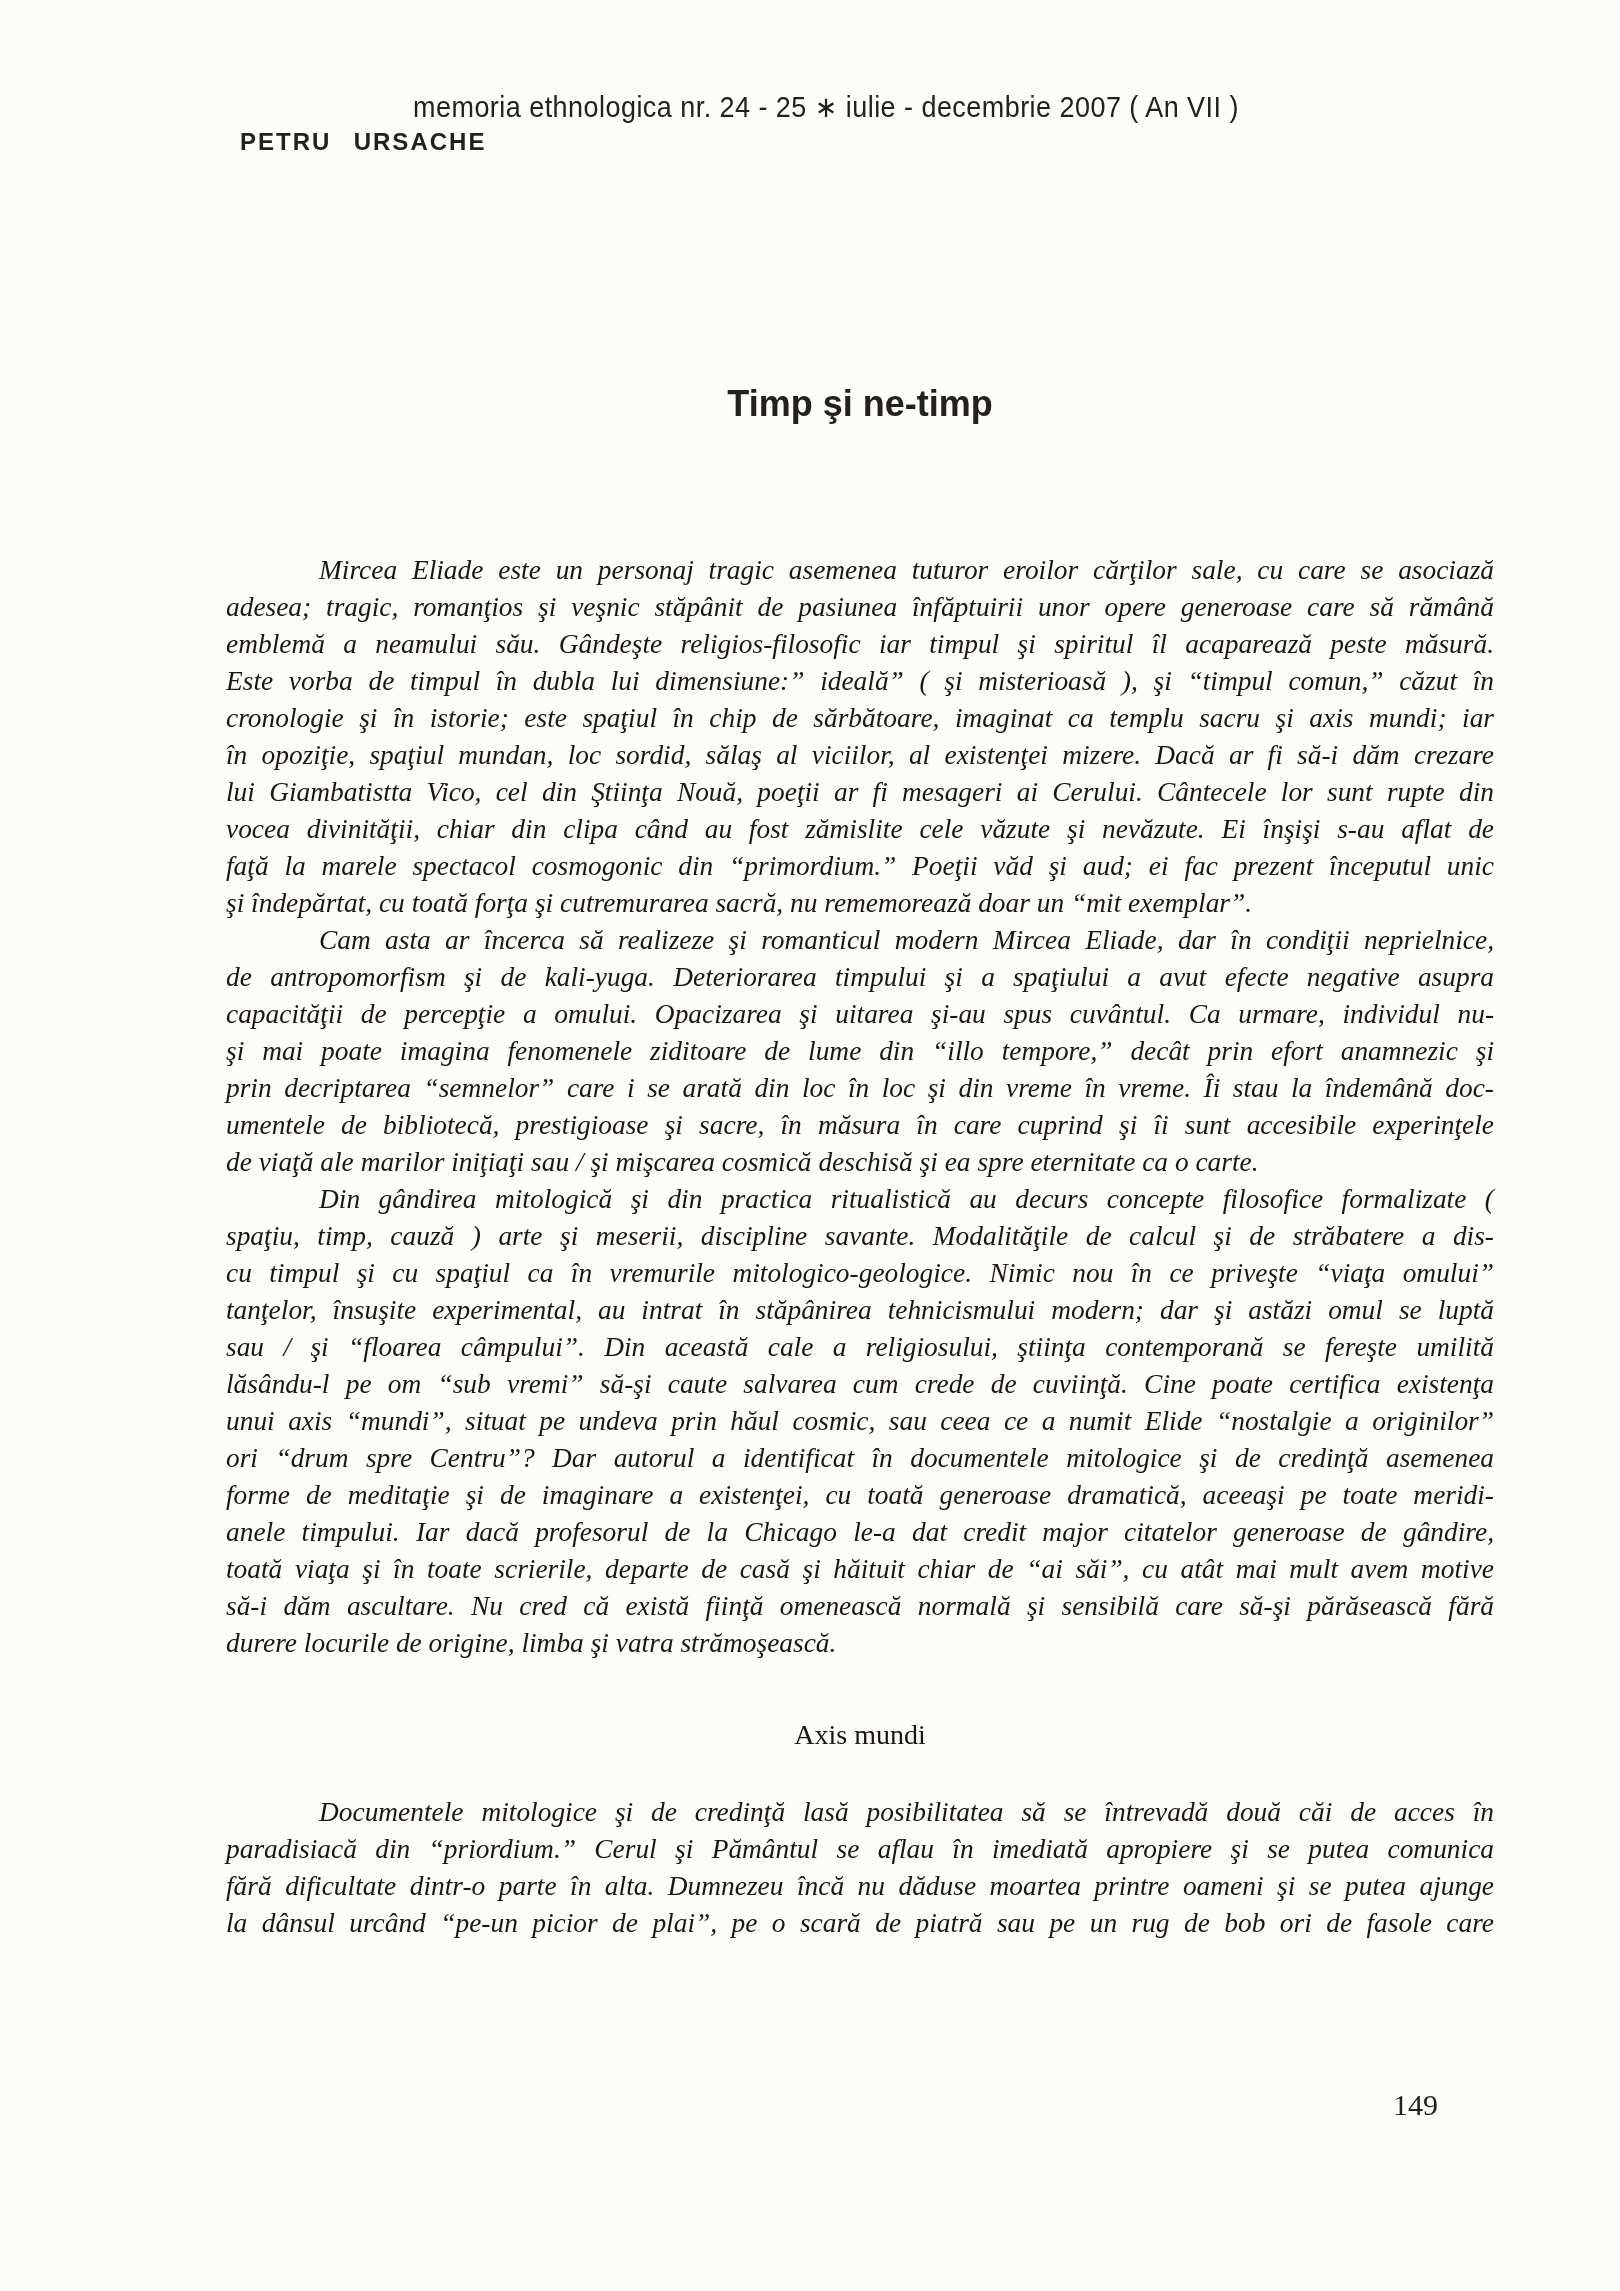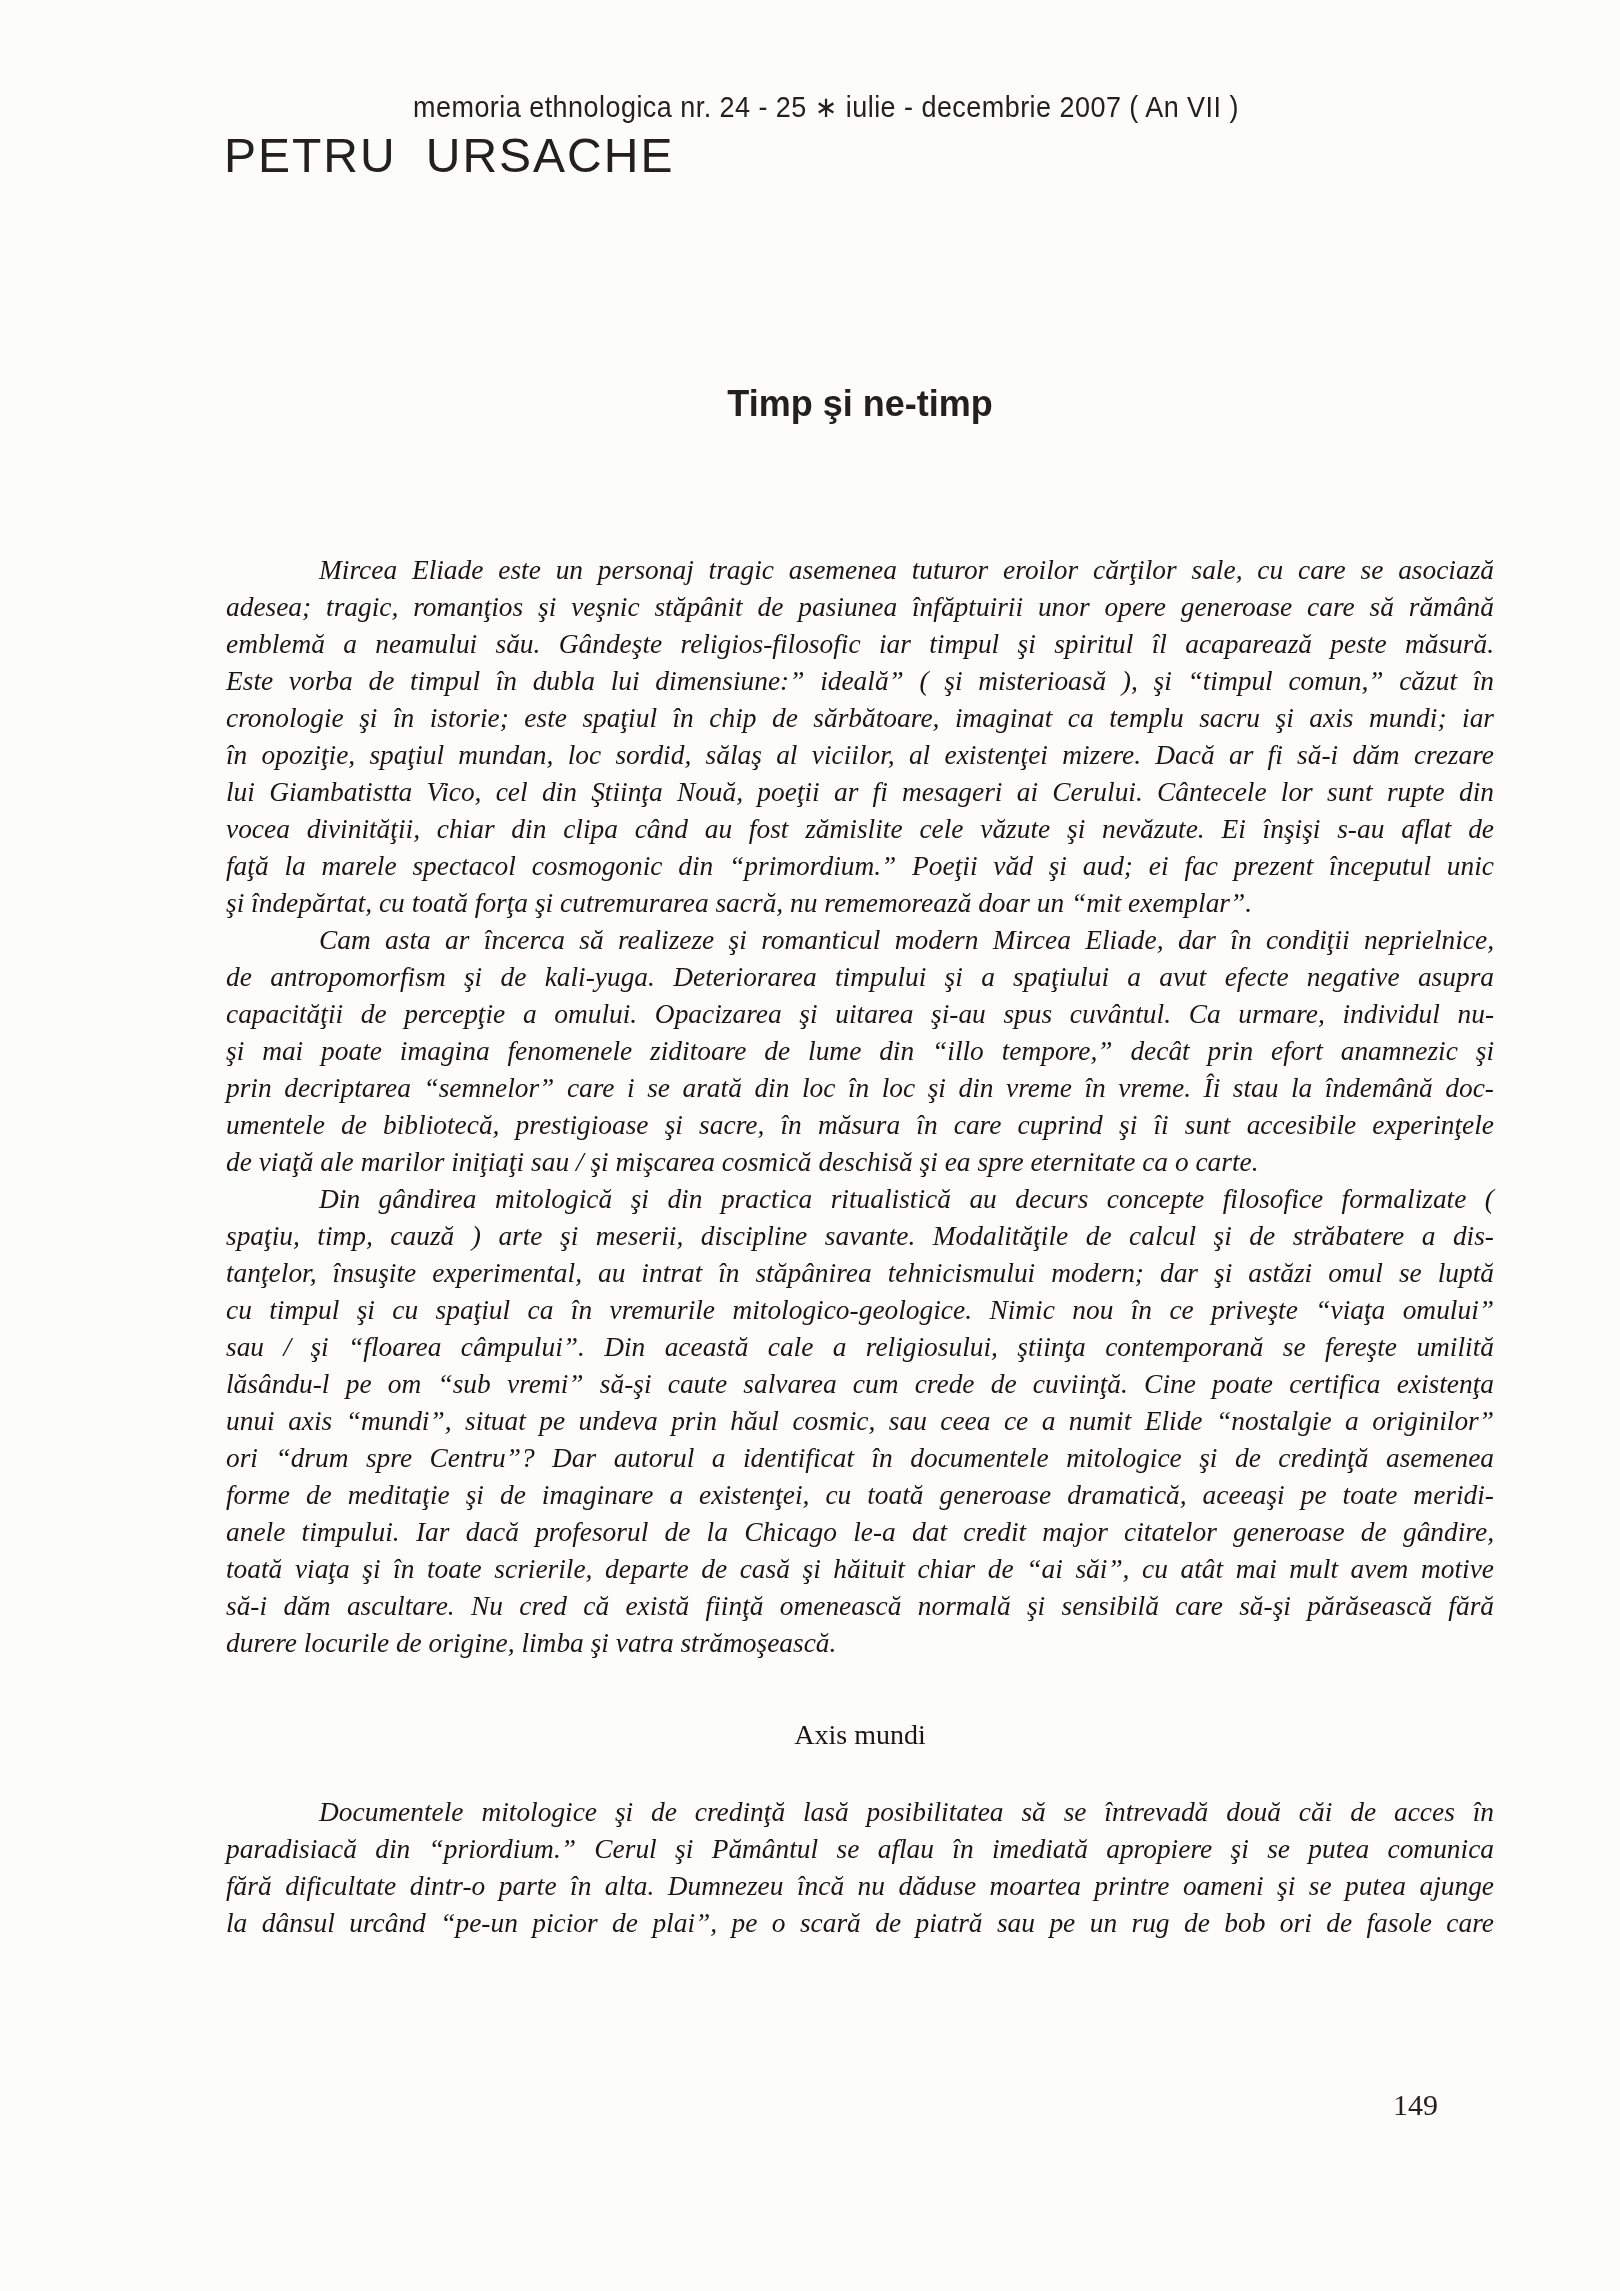--- a/index.html
+++ b/index.html
@@ -26,24 +26,24 @@
   }
   .journal-header .squeeze {
     display: inline-block;
     transform: scaleX(0.93);
     transform-origin: center;
     letter-spacing: 0.5px;
   }
   .author-name {
     position: absolute;
     top: 128px;
-    left: 224px;
+    left: 240px;
     font-family: "Liberation Sans", sans-serif;
-    font-weight: normal;
-    font-size: 48px;
+    font-weight: bold;
+    font-size: 24px;
     letter-spacing: 2px;
     word-spacing: 13.7px;
     color: #24201d;
     white-space: nowrap;
   }
   .article-title {
     position: absolute;
     top: 383px;
     left: 226px;
     width: 1268px;
@@ -118,22 +118,22 @@
         <div class="line">de antropomorfism şi de kali-yuga. Deteriorarea timpului şi a spaţiului a avut efecte negative asupra</div>
         <div class="line">capacităţii de percepţie a omului. Opacizarea şi uitarea şi-au spus cuvântul. Ca urmare, individul nu-</div>
         <div class="line">şi mai poate imagina fenomenele ziditoare de lume din “illo tempore,” decât prin efort anamnezic şi</div>
         <div class="line">prin decriptarea “semnelor” care i se arată din loc în loc şi din vreme în vreme. Îi stau la îndemână  doc-</div>
         <div class="line">umentele de bibliotecă, prestigioase şi sacre, în măsura în care cuprind şi îi sunt accesibile experinţele</div>
         <div class="line last">de viaţă ale marilor iniţiaţi sau / şi mişcarea cosmică deschisă şi ea spre eternitate ca o carte.</div>
       </div>
       <div class="para">
         <div class="line first">Din gândirea mitologică şi din practica ritualistică au decurs concepte filosofice formalizate (</div>
         <div class="line">spaţiu, timp, cauză ) arte şi meserii, discipline savante. Modalităţile de calcul şi de străbatere a dis-</div>
+        <div class="line">cu timpul şi cu spaţiul ca în vremurile mitologico-geologice. Nimic nou în ce priveşte “viaţa omului”</div>
         <div class="line">tanţelor, însuşite experimental, au intrat în stăpânirea tehnicismului modern; dar şi astăzi omul se luptă</div>
-        <div class="line">cu timpul şi cu spaţiul ca în vremurile mitologico-geologice. Nimic nou în ce priveşte “viaţa omului”</div>
         <div class="line">sau / şi “floarea câmpului”. Din această cale a religiosului, ştiinţa contemporană se fereşte umilită</div>
         <div class="line">lăsându-l pe om “sub vremi” să-şi caute salvarea cum crede de cuviinţă. Cine poate certifica existenţa</div>
         <div class="line">unui axis “mundi”, situat pe undeva prin hăul cosmic, sau ceea ce a numit Elide “nostalgie a originilor”</div>
         <div class="line">ori “drum spre Centru”? Dar autorul a identificat în documentele mitologice şi de credinţă asemenea</div>
         <div class="line">forme de meditaţie şi de imaginare a existenţei, cu toată generoase dramatică, aceeaşi pe toate meridi-</div>
         <div class="line">anele timpului. Iar dacă profesorul de la Chicago le-a dat credit major citatelor generoase de gândire,</div>
         <div class="line">toată viaţa şi în toate scrierile, departe de casă şi hăituit chiar de “ai săi”, cu atât mai mult avem motive</div>
         <div class="line">să-i dăm ascultare. Nu cred că există fiinţă omenească normală şi sensibilă care să-şi părăsească fără</div>
         <div class="line last">durere locurile de origine, limba şi vatra strămoşească.</div>
       </div>

